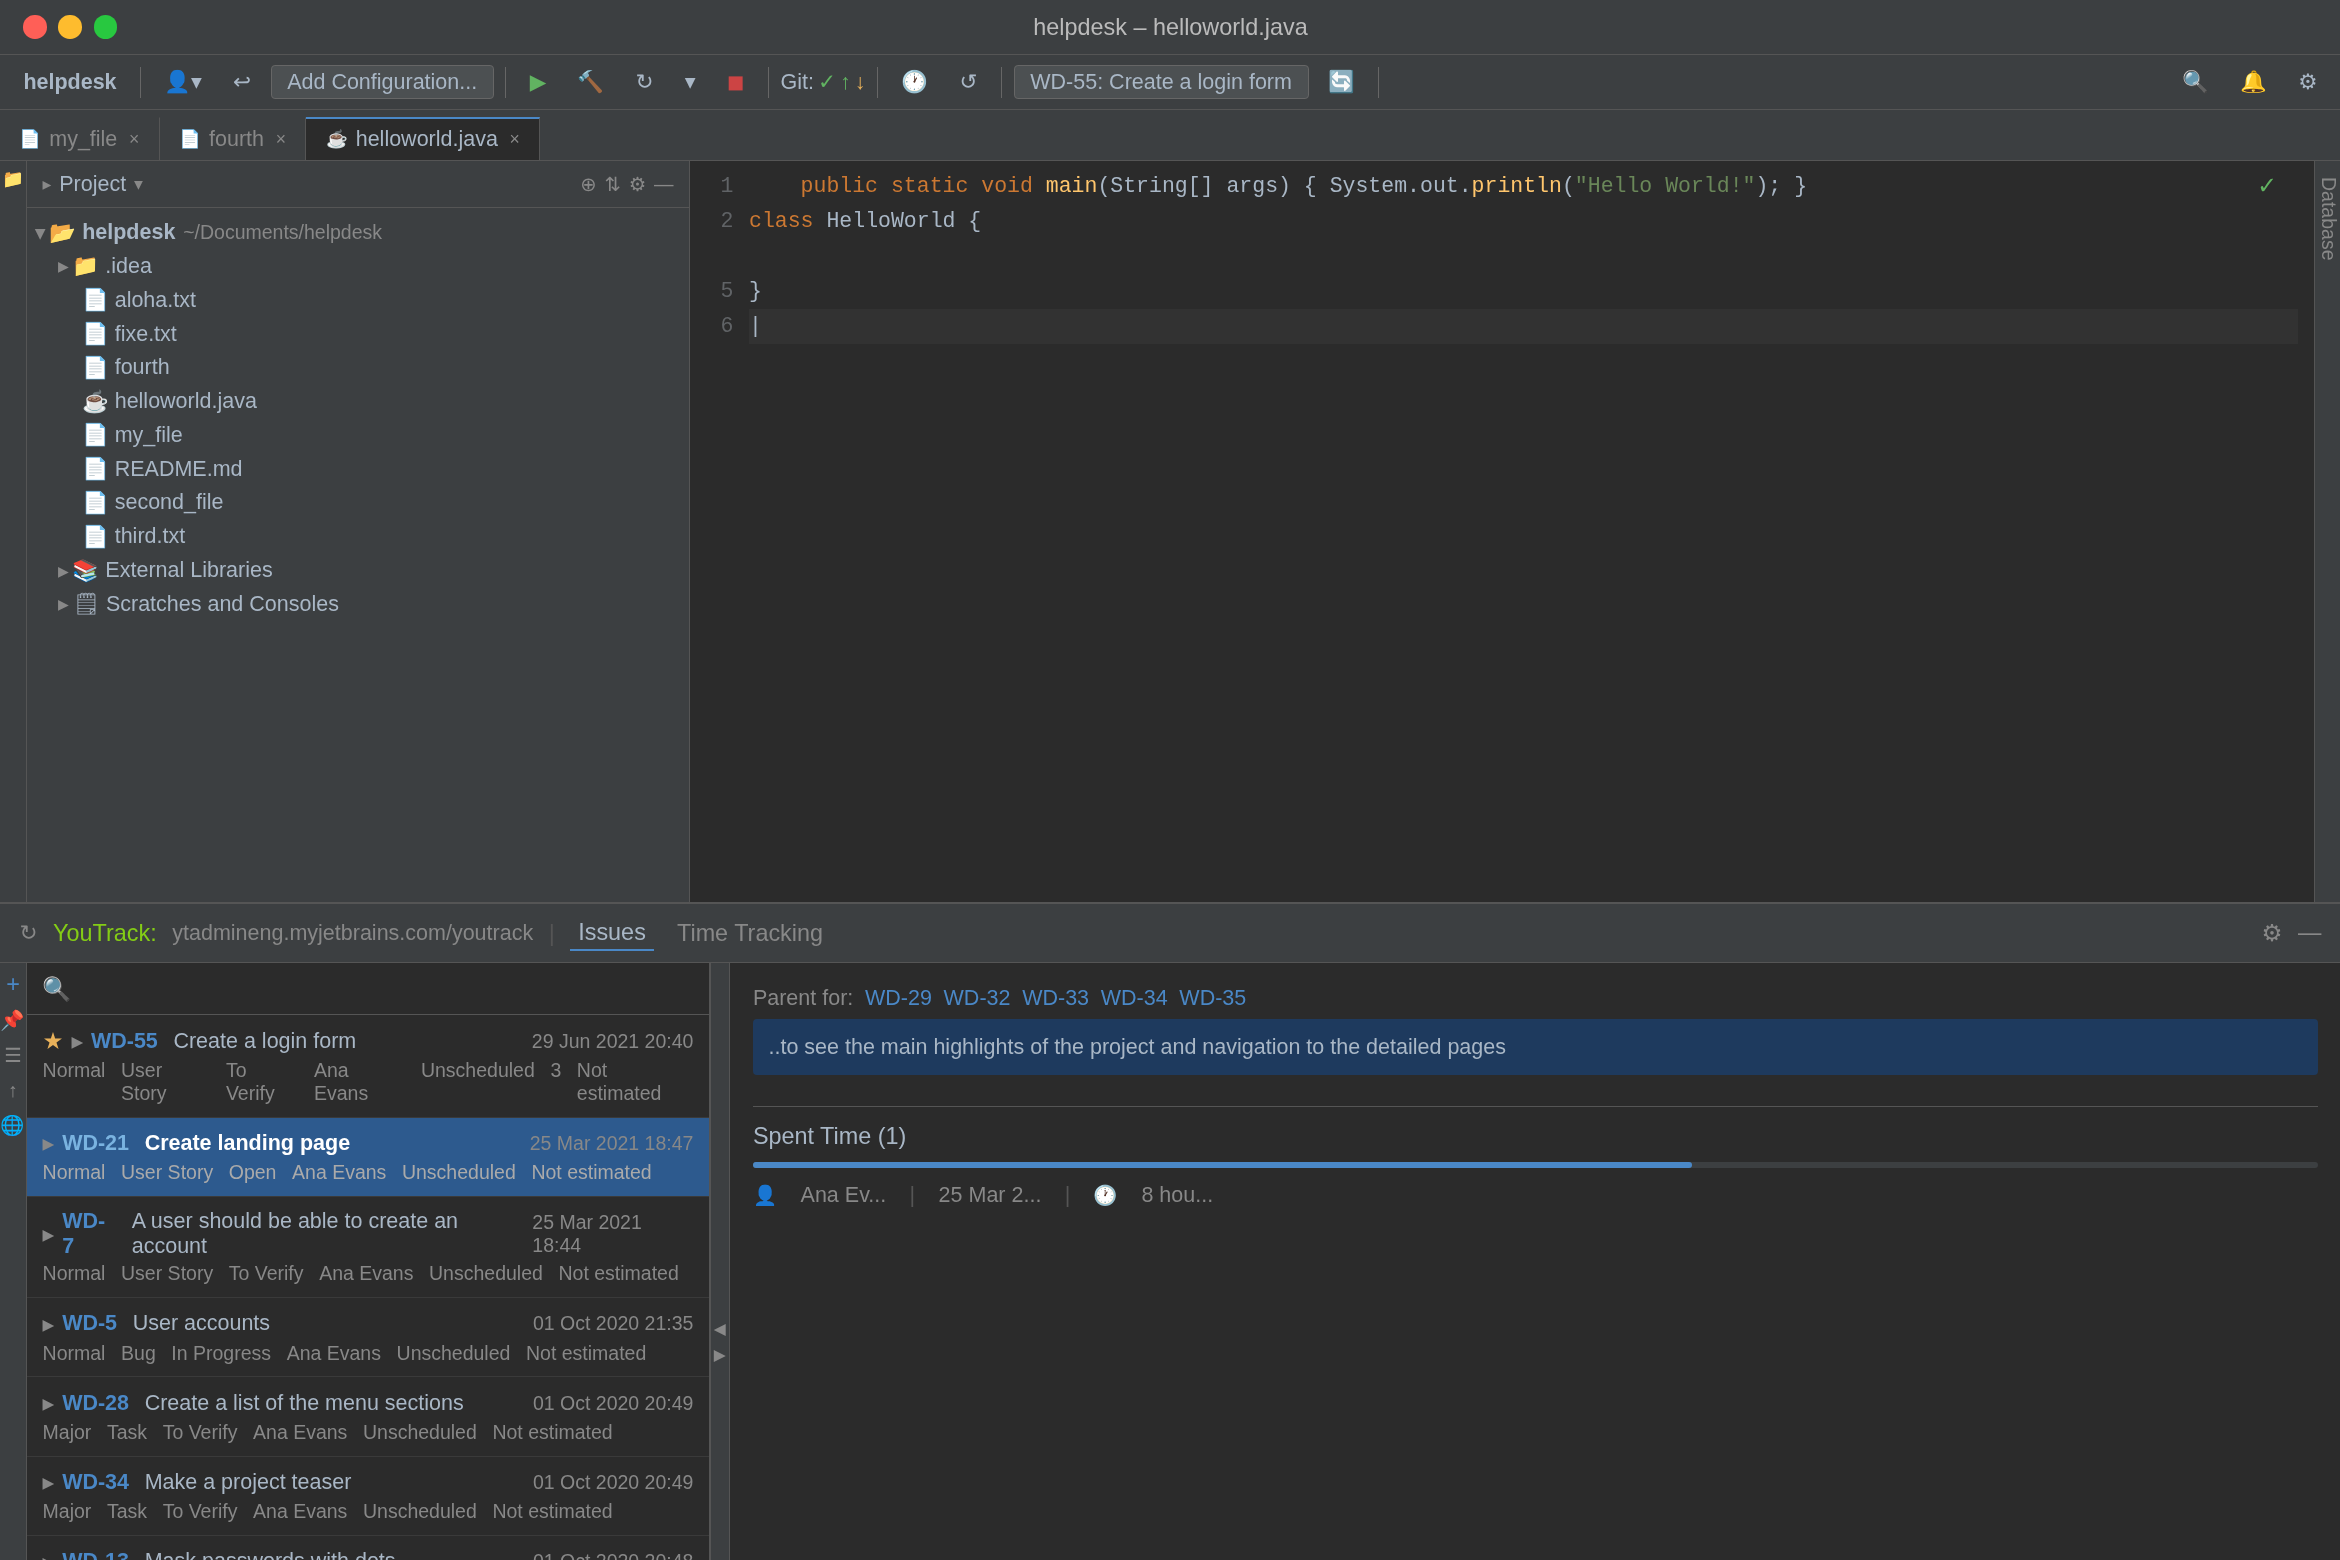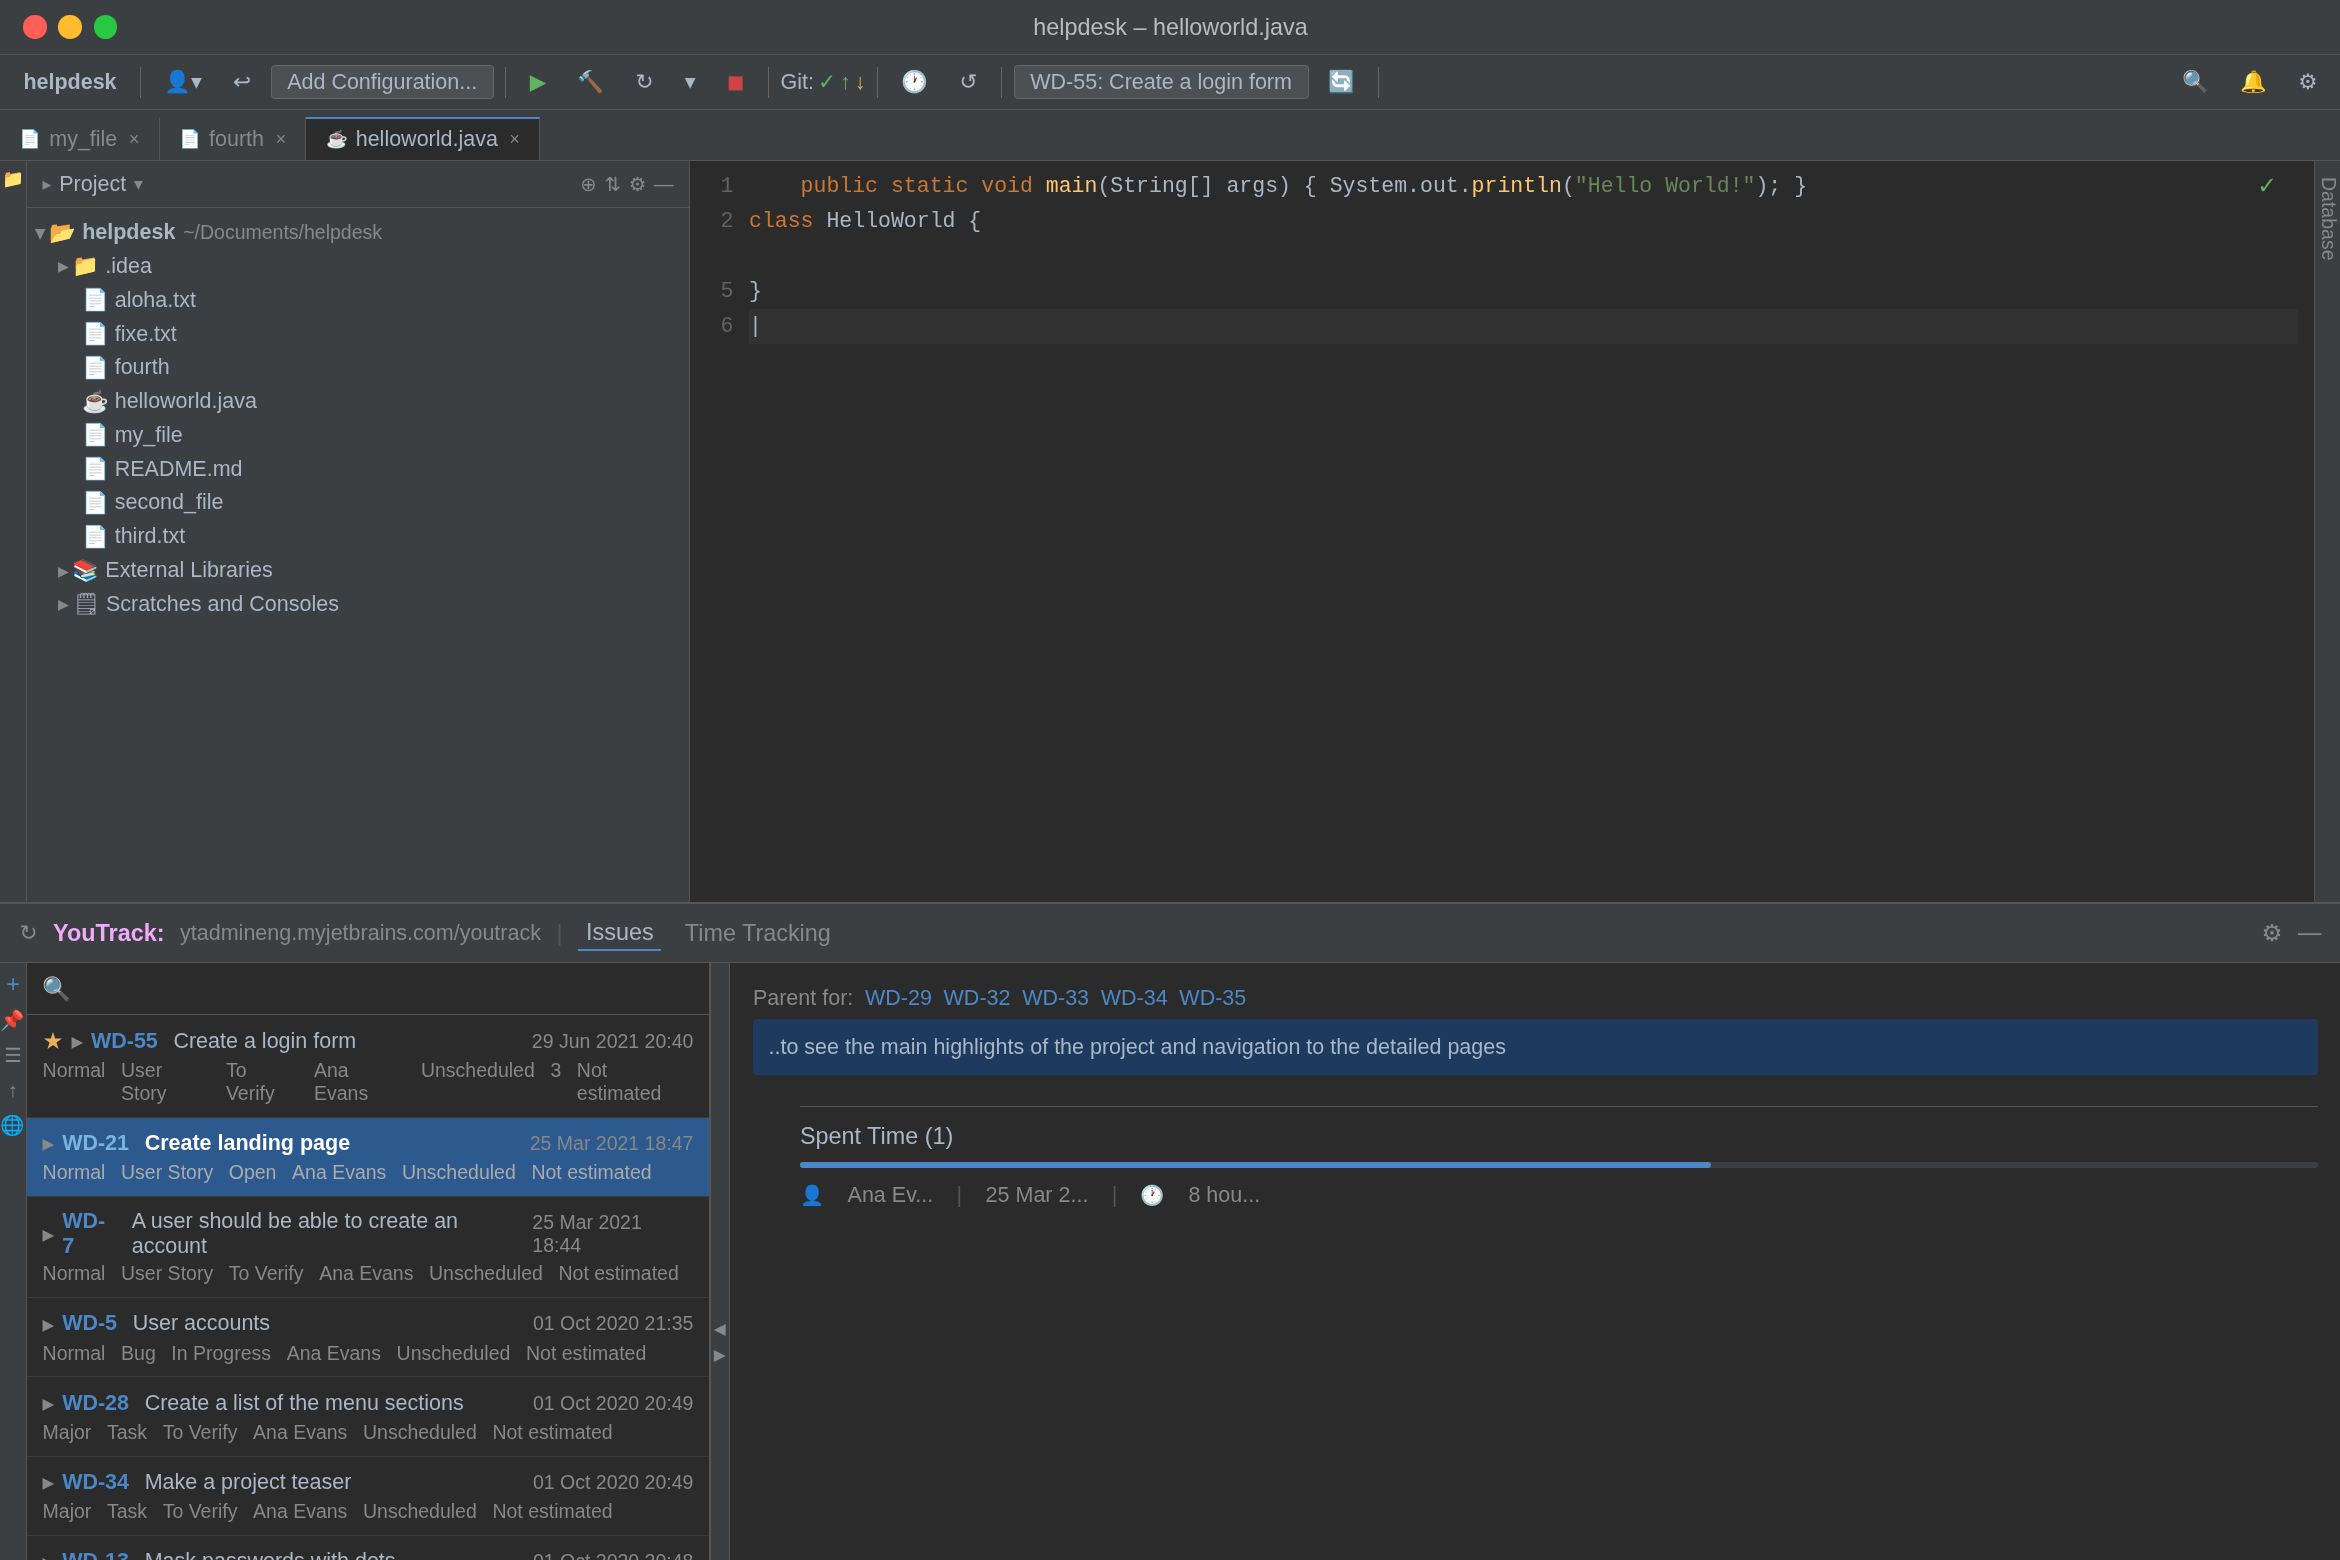--- a/index.html
+++ b/index.html
@@ -181,23 +181,23 @@
     .youtrack-header {
       height: 59px;
       display: flex;
       align-items: center;
       padding: 0 19.5px;
       gap: 15.6px;
       background: #3c3f41;
       border-bottom: 1px solid #555;
     }
     .youtrack-label {
-      color: #f0abfc;
+      color: #84cc16;
       font-size: 23.4px;
-      font-weight: 700;
+      font-weight: 400;
     }
     .youtrack-url {
       color: #888;
       font-size: 21.5px;
     }
     .youtrack-tab {
       color: #a9b7c6;
       font-size: 23.4px;
       cursor: pointer;
       padding: 3.9px 7.8px;
@@ -638,21 +638,21 @@
         <a style="color:#4a88c7; cursor:pointer;">WD-29</a>
         <a style="color:#4a88c7; cursor:pointer;">WD-32</a>
         <a style="color:#4a88c7; cursor:pointer;">WD-33</a>
         <a style="color:#4a88c7; cursor:pointer;">WD-34</a>
         <a style="color:#4a88c7; cursor:pointer;">WD-35</a>
       </div>
 
 
       <div style="font-size:21.5px; color:#a9b7c6; background:#1e3a5e; padding:15.6px; border-radius:3.9px; margin-bottom:31px;">..to see the main highlights of the project and navigation to the detailed pages</div>
 
-      <div style="border-top:1px solid #555; padding-top:15.6px;margin-left:47px;">
+      <div style="border-top:1px solid #555; padding-top:15.6px;">
         <div style="font-size:23.4px; color:#a9b7c6; margin-bottom:11.7px;">Spent Time (1)</div>
         <div style="height:5.9px; background:#3c3f41; border-radius:2.9px; margin-bottom:15.6px;">
           <div style="width:60%; height:100%; background:#4a88c7; border-radius:2.9px;"></div>
         </div>
         <div style="display:flex; align-items:center; gap:23.4px; font-size:21.5px; color:#888;">
           <span style="font-size:19.5px;">👤</span>
           <span>Ana Ev...</span>
           <span style="color:#555;">|</span>
           <span>25 Mar 2...</span>
           <span style="color:#555;">|</span>

